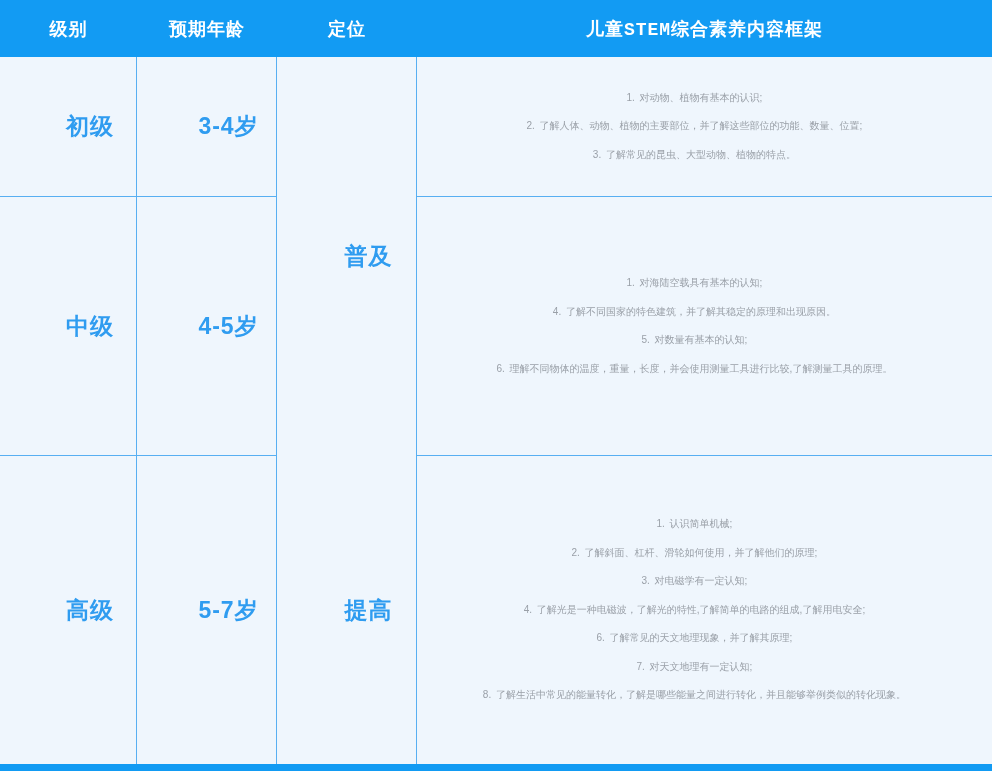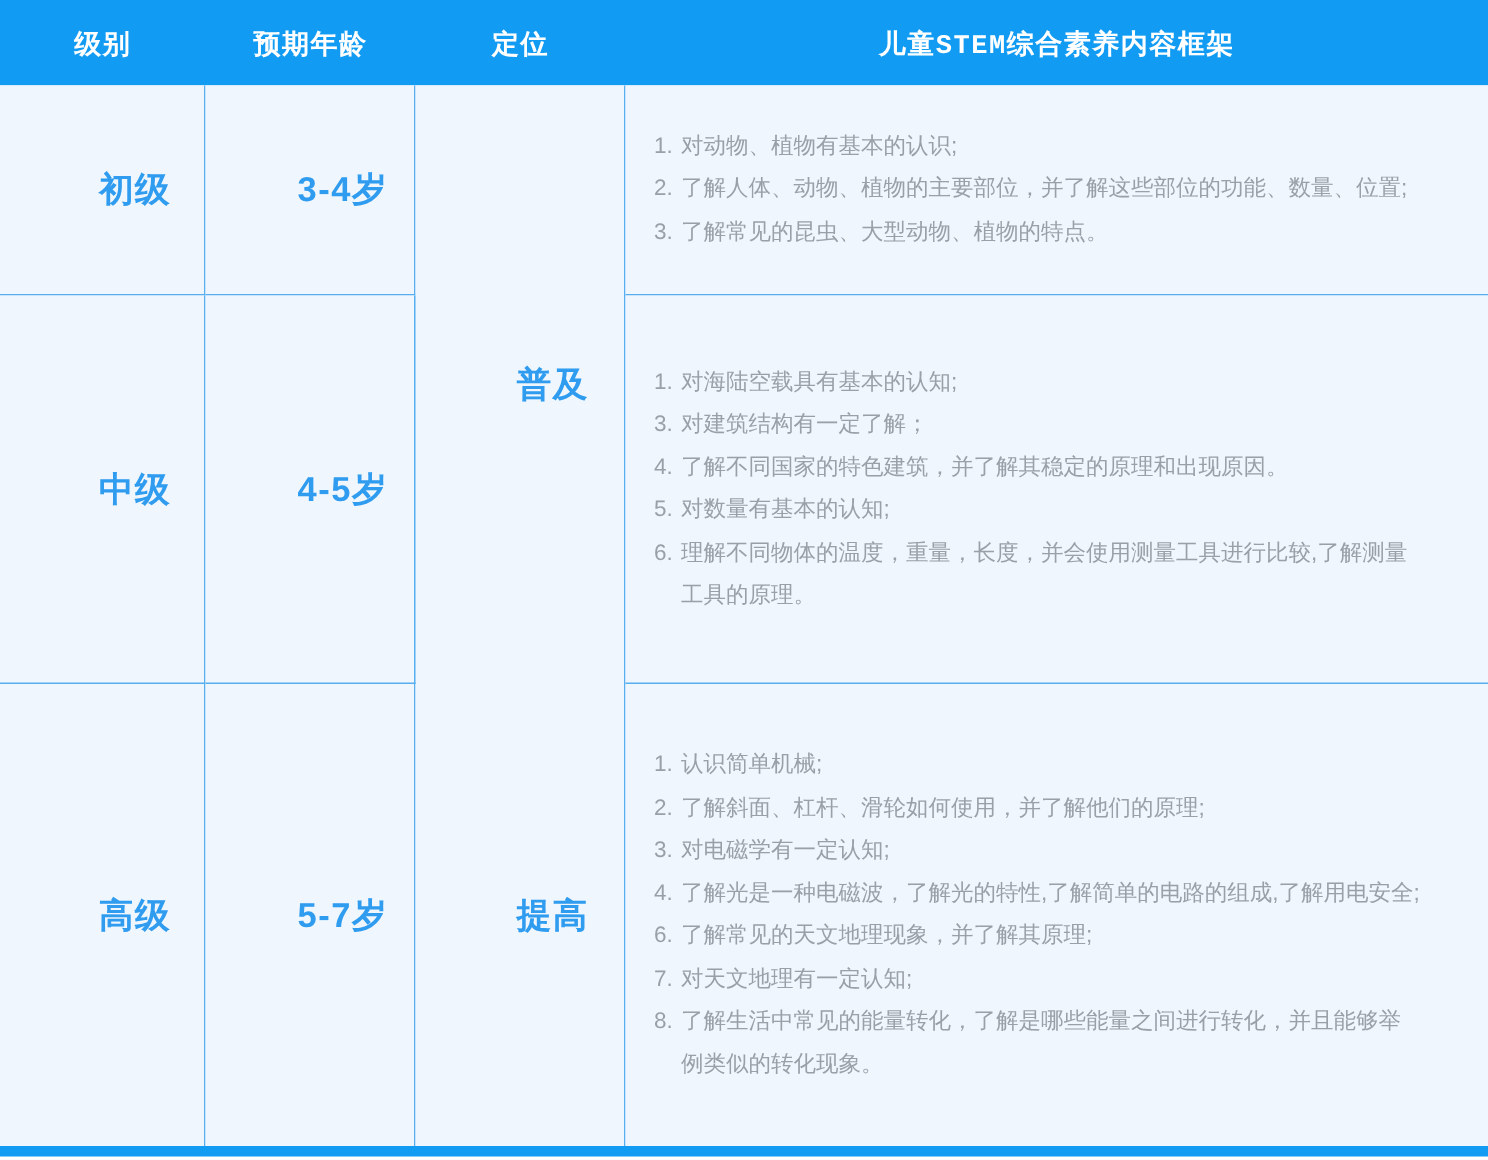--- a/index.html
+++ b/index.html
@@ -49,22 +49,23 @@
     font-size:23px;font-weight:bold;
     letter-spacing:1px;
   }
   .pos-span{grid-column:3;grid-row:1 / 3;}
   .pos-r3{grid-column:3;grid-row:3;}
 
   .content{
     display:flex;flex-direction:column;justify-content:center;
     padding:4px 44px 4px 19px;
     color:var(--content-text);
-    font-size:15px;
+    font-size:10px;
     line-height:28.5px;
+    text-align:center;
   }
   .li{padding-left:18px;text-indent:-18px;}
   .num{display:inline-block;width:18px;text-indent:0;}
 
   
   .fbar{height:7px;background:var(--header-bg);}
 </style>
 </head>
 <body>
 
@@ -85,21 +86,20 @@
     <div class="cell content bb">
         <div class="li"><span class="num">1.</span><span>对动物、植物有基本的认识;</span></div>
         <div class="li"><span class="num">2.</span><span>了解人体、动物、植物的主要部位，并了解这些部位的功能、数量、位置;</span></div>
         <div class="li"><span class="num">3.</span><span>了解常见的昆虫、大型动物、植物的特点。</span></div>
       </div>
 
     <div class="cell lvl br bb">中级</div>
     <div class="cell lvl br bb">4-5岁</div>
     <div class="cell content bb">
         <div class="li"><span class="num">1.</span><span>对海陆空载具有基本的认知;</span></div>
-        <div class="li"><span class="num">3.</span><span>对建筑结构有一定了解；</span></div>
         <div class="li"><span class="num">4.</span><span>了解不同国家的特色建筑，并了解其稳定的原理和出现原因。</span></div>
         <div class="li"><span class="num">5.</span><span>对数量有基本的认知;</span></div>
         <div class="li"><span class="num">6.</span><span>理解不同物体的温度，重量，长度，并会使用测量工具进行比较,了解测量工具的原理。</span></div>
       </div>
 
     <div class="cell lvl br">高级</div>
     <div class="cell lvl br">5-7岁</div>
     <div class="cell lvl br pos-r3">提高</div>
     <div class="cell content">
         <div class="li"><span class="num">1.</span><span>认识简单机械;</span></div>

